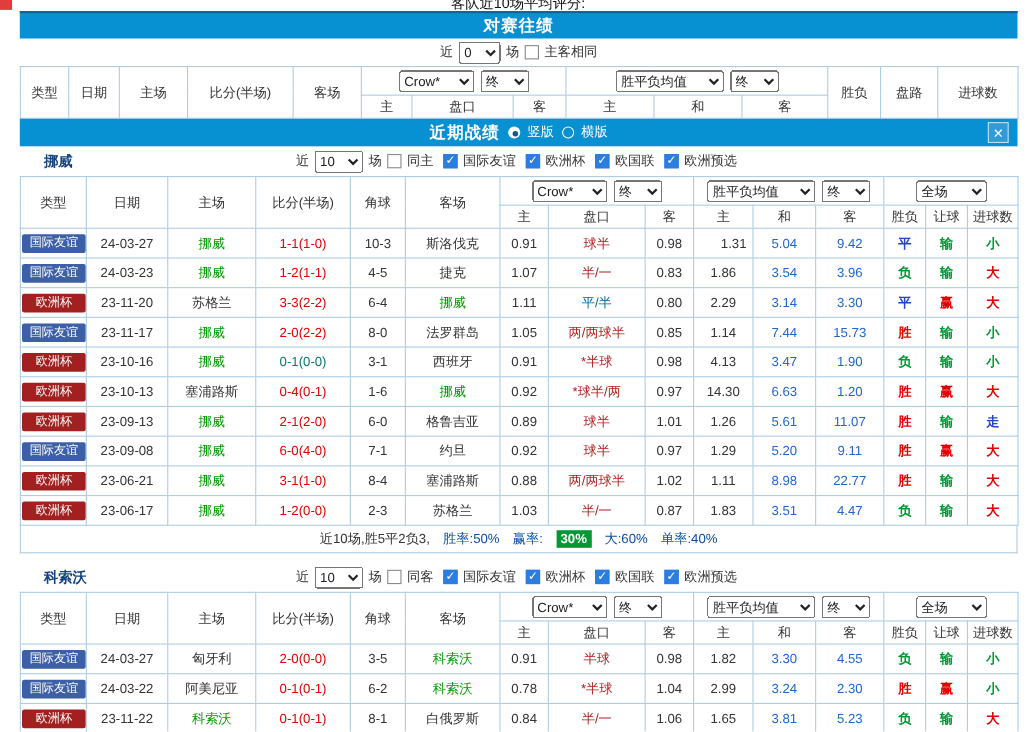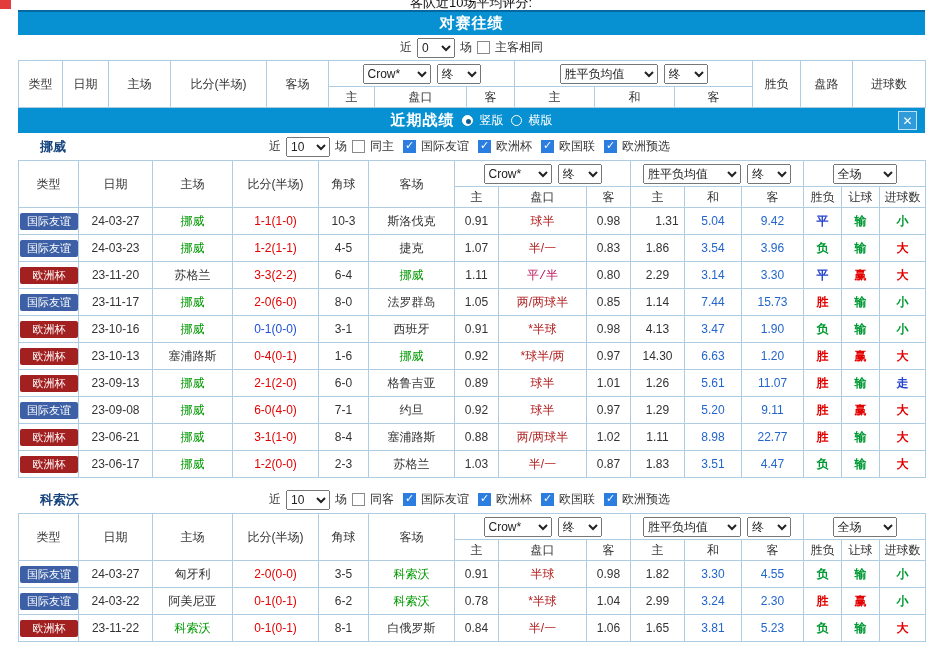--- a/index.html
+++ b/index.html
@@ -270,51 +270,51 @@
             <td class="flagcell" style="color: rgb(227, 0, 0);">大</td>
           </tr>
           <tr>
             <td><span class="badge" style="background: rgb(163, 32, 32);">欧洲杯</span></td>
             <td>23-11-20</td>
             <td class="link" style="color: rgb(51, 51, 51);">苏格兰</td>
             <td class="link" style="color: rgb(227, 0, 0);">3-3(2-2)</td>
             <td>6-4</td>
             <td class="link" style="color: rgb(0, 153, 0);">挪威</td>
             <td>1.11</td>
-            <td style="color: #be185d; font-family: Liberation Mono, monospace;">平/半</td>
+            <td style="color: #0369a1;">平/半</td>
             <td>0.80</td>
             <td style="color: rgb(51, 51, 51);">2.29</td>
             <td style="color: rgb(34, 102, 204);">3.14</td>
             <td style="color: rgb(34, 102, 204);">3.30</td>
             <td class="flagcell" style="color: rgb(37, 67, 204);">平</td>
             <td class="flagcell" style="color: rgb(227, 0, 0);">赢</td>
             <td class="flagcell" style="color: rgb(227, 0, 0);">大</td>
           </tr>
           <tr>
             <td><span class="badge" style="background: rgb(60, 95, 165);">国际友谊</span></td>
             <td>23-11-17</td>
             <td class="link" style="color: rgb(0, 153, 0);">挪威</td>
-            <td class="link" style="color: rgb(227, 0, 0);">2-0(6-0)</td>
+            <td class="link" style="color: rgb(227, 0, 0);">2-0(2-2)</td>
             <td>8-0</td>
             <td class="link" style="color: rgb(51, 51, 51);">法罗群岛</td>
             <td>1.05</td>
             <td style="color: rgb(178, 34, 34);">两/两球半</td>
             <td>0.85</td>
             <td style="color: rgb(51, 51, 51);">1.14</td>
             <td style="color: rgb(34, 102, 204);">7.44</td>
             <td style="color: rgb(34, 102, 204);">15.73</td>
             <td class="flagcell" style="color: rgb(227, 0, 0);">胜</td>
             <td class="flagcell" style="color: rgb(0, 153, 51);">输</td>
             <td class="flagcell" style="color: rgb(0, 153, 51);">小</td>
           </tr>
           <tr>
             <td><span class="badge" style="background: rgb(163, 32, 32);">欧洲杯</span></td>
             <td>23-10-16</td>
             <td class="link" style="color: rgb(0, 153, 0);">挪威</td>
-            <td class="link" style="color: #1d4ed8; margin-left: 45px;">0-1(0-0)</td>
+            <td class="link" style="color: #0f766e; margin-left: 45px;">0-1(0-0)</td>
             <td>3-1</td>
             <td class="link" style="color: rgb(51, 51, 51);">西班牙</td>
             <td>0.91</td>
             <td style="color: rgb(178, 34, 34);">*半球</td>
             <td>0.98</td>
             <td style="color: rgb(51, 51, 51);">4.13</td>
             <td style="color: rgb(34, 102, 204);">3.47</td>
             <td style="color: rgb(34, 102, 204);">1.90</td>
             <td class="flagcell" style="color: rgb(0, 153, 51);">负</td>
             <td class="flagcell" style="color: rgb(0, 153, 51);">输</td>
@@ -401,20 +401,28 @@
             <td style="color: rgb(51, 51, 51);">1.83</td>
             <td style="color: rgb(34, 102, 204);">3.51</td>
             <td style="color: rgb(34, 102, 204);">4.47</td>
             <td class="flagcell" style="color: rgb(0, 153, 51);">负</td>
             <td class="flagcell" style="color: rgb(0, 153, 51);">输</td>
             <td class="flagcell" style="color: rgb(227, 0, 0);">大</td>
           </tr>
         </tbody>
     </table>
 
+    <div class="summary-row">
+      <span class="s1">近10场,胜5平2负3,</span>
+      <span class="s2">胜率:50%</span>
+      <span class="s2">赢率:</span>
+      <span class="sbadge">30%</span>
+      <span class="s2">大:60%</span>
+      <span class="s2">单率:40%</span>
+    </div>
 
     <div class="gap"></div>
 
     <div class="section-head">
       <span class="team-name">科索沃</span>
       <div class="filter-inline">
         <span>近</span>
         <select class="sel sel-s">
           <option>10</option>
         </select>

